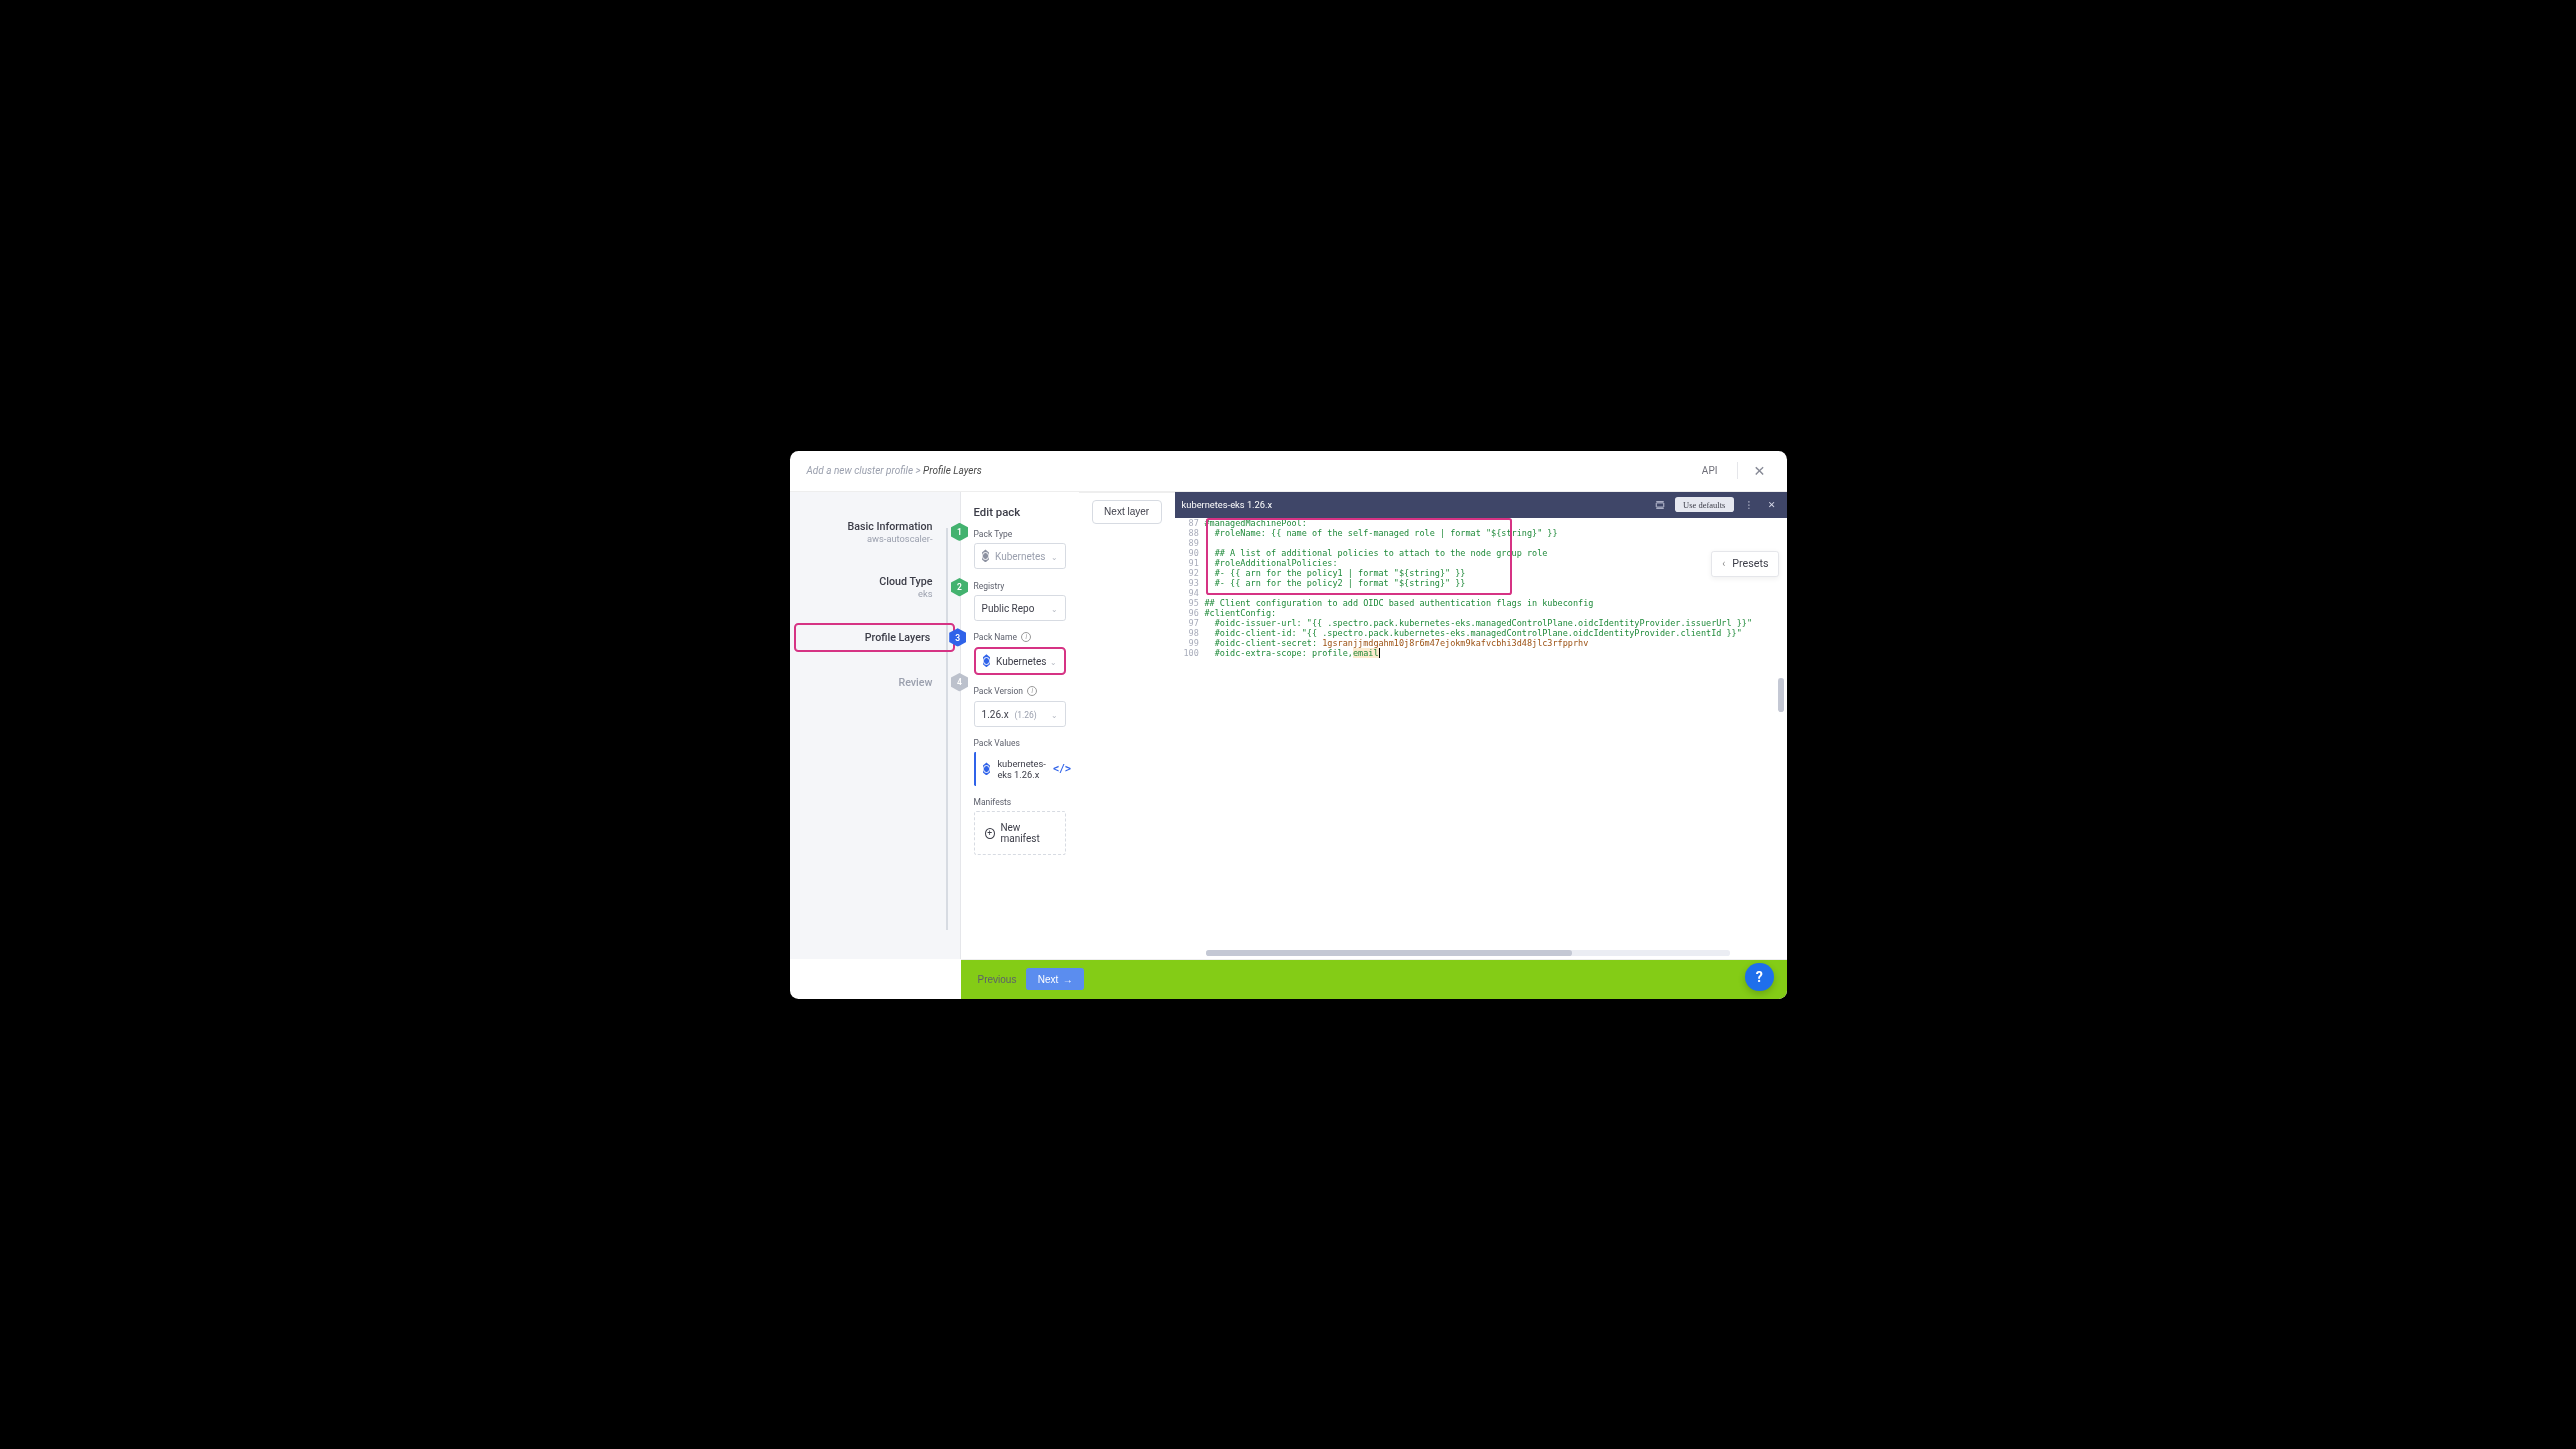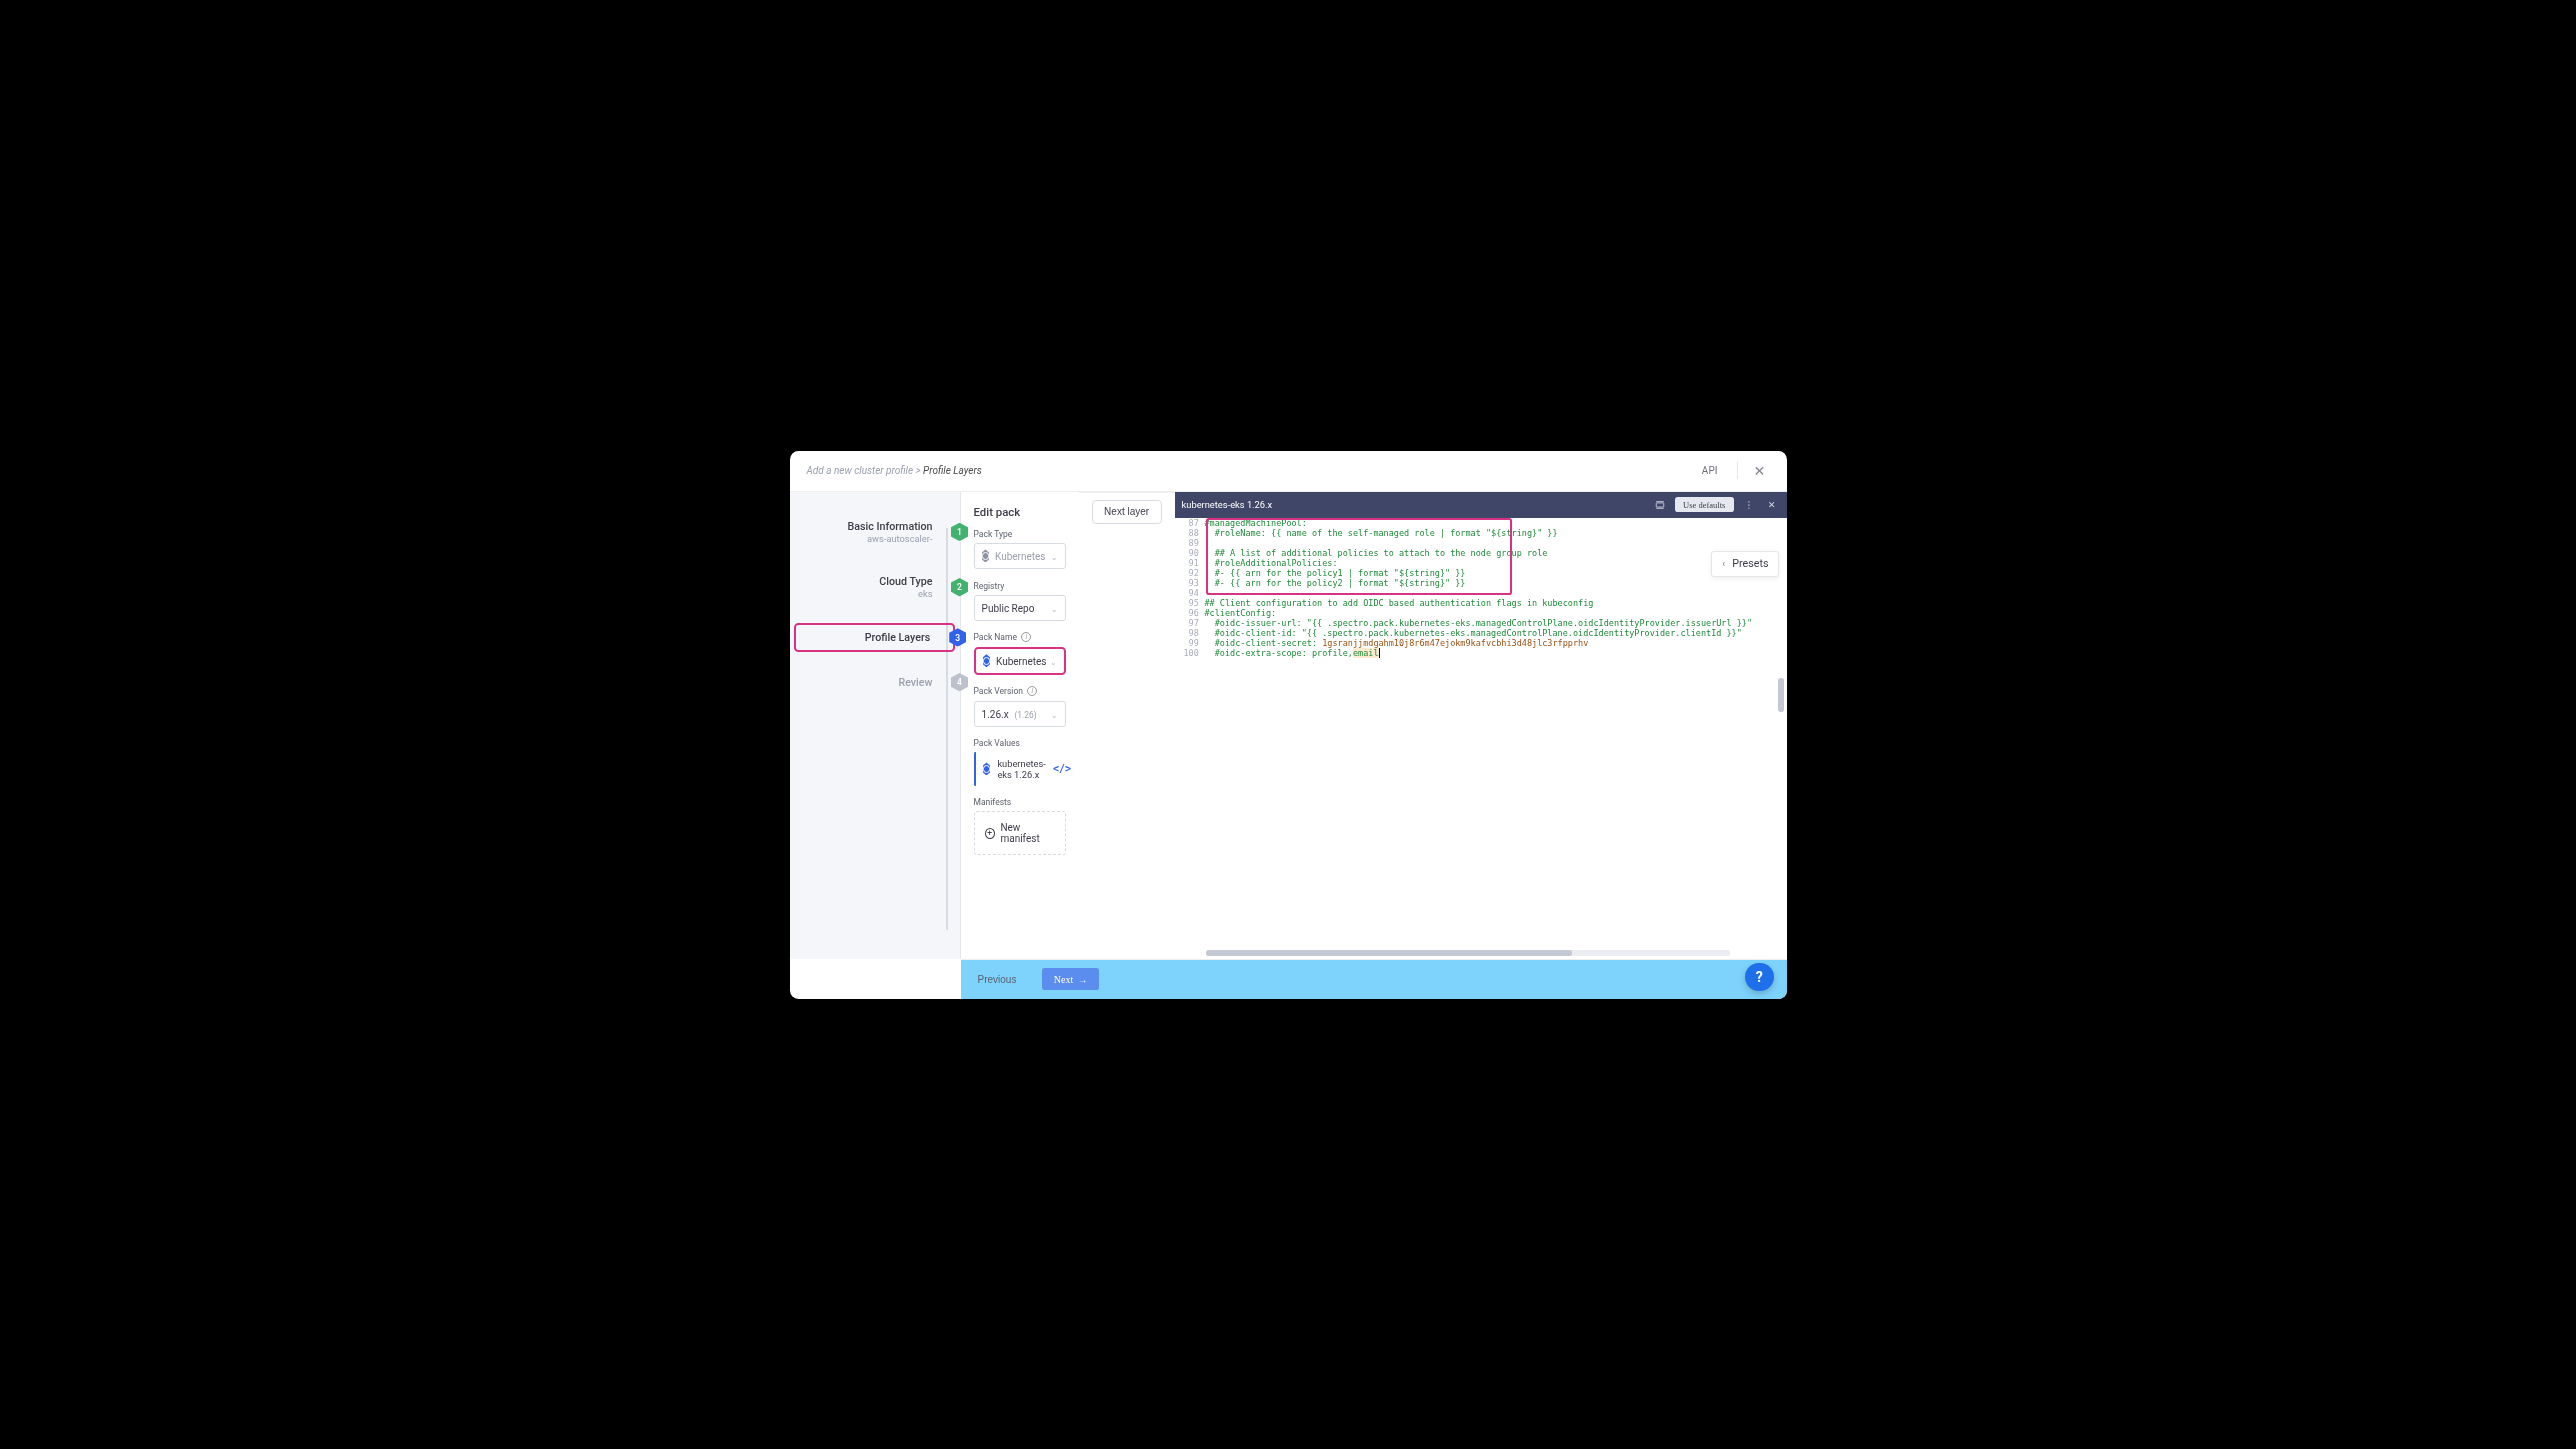--- a/index.html
+++ b/index.html
@@ -143,28 +143,28 @@
     background: #ebedf3; border-radius: 2.8px;
   }
   .hscroll .thumb { position:absolute; left:0; width:70%; top:0; bottom:0; background:#c4c8d4; border-radius:2.8px; }
   .vscroll {
     position:absolute; right:1.4px; top:36%; width:5.7px; height:34px; background:#c4c8d4; border-radius:2.8px;
   }
   .pagetrack { position:absolute; right:1.4px; top:5.7px; bottom:5.7px; width:5.7px; }
 
   
   .bottombar {
-    height: 40px; background: #7dd3fc; display: flex; align-items: center;
-    padding: 0 17px; gap: 26px; border-top: 0.7px solid #eee; position: relative;
+    height: 40px; background: #84cc16; display: flex; align-items: center;
+    padding: 0 17px; gap: 10px; border-top: 0.7px solid #eee; position: relative;
     margin-left: 171px;
   }
   .btn-prev { background: transparent; border: none; color: #5c5f6b; font-size: 10px; cursor: pointer; }
   .btn-next {
     background: #5b8def; color: #fff; border: none; border-radius: 2.8px;
-    padding: 5.7px 11.4px; font-size: 10px; cursor: pointer; display: inline-flex; align-items: center; gap: 4.3px; font-family: Liberation Serif, serif;
+    padding: 5.7px 11.4px; font-size: 10px; cursor: pointer; display: inline-flex; align-items: center; gap: 4.3px;
   }
   .help-fab {
     position: absolute; right: 13px; bottom: 7.1px; width: 28.5px; height: 28.5px;
     border-radius: 50%; background: #1f6feb; color: #fff; display: flex;
     align-items: center; justify-content: center; font-size: 14.2px; font-weight: 700;
     box-shadow: 0 2.8px 7.1px rgba(0,0,0,.2); cursor: pointer;
   }
 </style>
 </head>
 <body>

